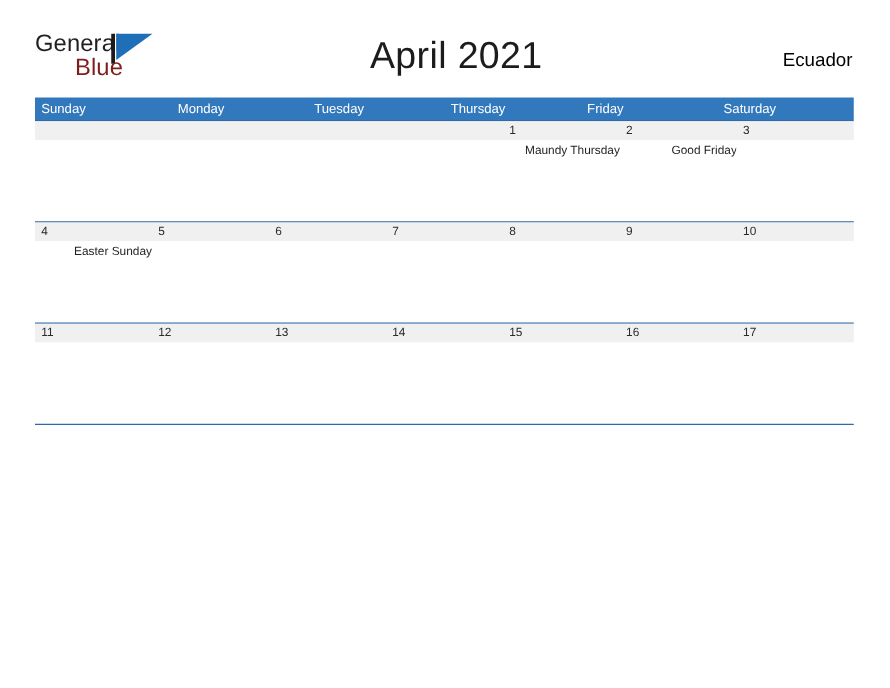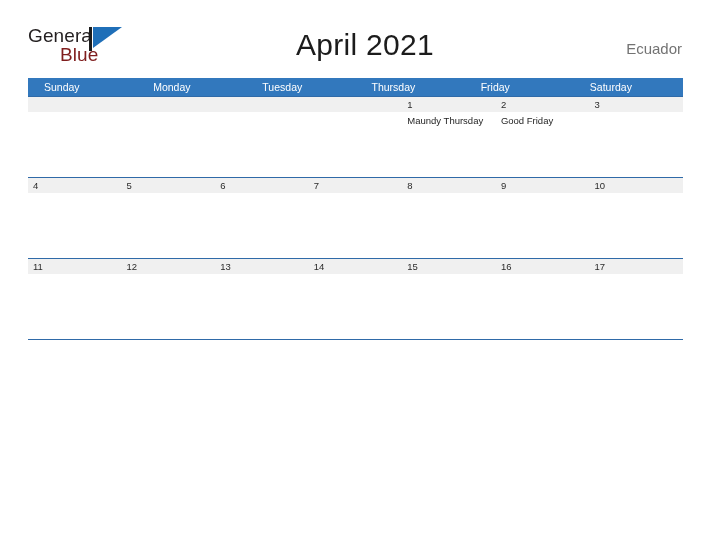--- a/index.html
+++ b/index.html
@@ -84,21 +84,21 @@
     font-weight: normal;
     letter-spacing: 0.3px;
     padding-left: 18px;
   }
 
   .country {
     position: absolute;
     right: 30px;
     top: 40px;
     font-size: 15px;
-    color: #737373;
+    color: #000000;
     text-align: right;
   }
 
   
   .calendar {
     position: absolute;
     left: 28px;
     top: 78px;
     width: 655px;
   }
@@ -106,21 +106,21 @@
   .weekday-row {
     display: flex;
     background: #3278bd;
     height: 18px;
     align-items: center;
   }
   .weekday-cell {
     flex: 1 1 0;
     font-size: 10.5px;
     color: #ffffff;
-    padding-left: 16px;
+    padding-left: 5px;
     box-sizing: border-box;
     line-height: 18px;
     white-space: nowrap;
     overflow: hidden;
   }
 
   .week-row {
     border-top: 1.5px solid #2f6aa8;
     height: 81px;
     box-sizing: border-box;
@@ -139,20 +139,21 @@
     font-size: 9.5px;
     color: #2b2b2b;
     padding-left: 5px;
     box-sizing: border-box;
     line-height: 15px;
   }
   .events-band {
     display: flex;
     height: 80px;
     background: #ffffff;
+    text-align: right;
   }
   .event-cell {
     flex: 1 1 0;
     font-size: 9.5px;
     color: #1f1f1f;
     padding-left: 5px;
     padding-top: 3px;
     box-sizing: border-box;
     line-height: 12px;
     white-space: nowrap;
@@ -213,20 +214,29 @@
   <div class="week-row">
     <div class="numbers-band">
       <div class="num-cell">4</div>
       <div class="num-cell">5</div>
       <div class="num-cell">6</div>
       <div class="num-cell">7</div>
       <div class="num-cell">8</div>
       <div class="num-cell">9</div>
       <div class="num-cell">10</div>
     </div>
+    <div class="events-band">
+      <div class="event-cell">Easter Sunday</div>
+      <div class="event-cell"></div>
+      <div class="event-cell"></div>
+      <div class="event-cell"></div>
+      <div class="event-cell"></div>
+      <div class="event-cell"></div>
+      <div class="event-cell"></div>
+    </div>
   </div>
 
   <div class="week-row">
     <div class="numbers-band">
       <div class="num-cell">11</div>
       <div class="num-cell">12</div>
       <div class="num-cell">13</div>
       <div class="num-cell">14</div>
       <div class="num-cell">15</div>
       <div class="num-cell">16</div>

